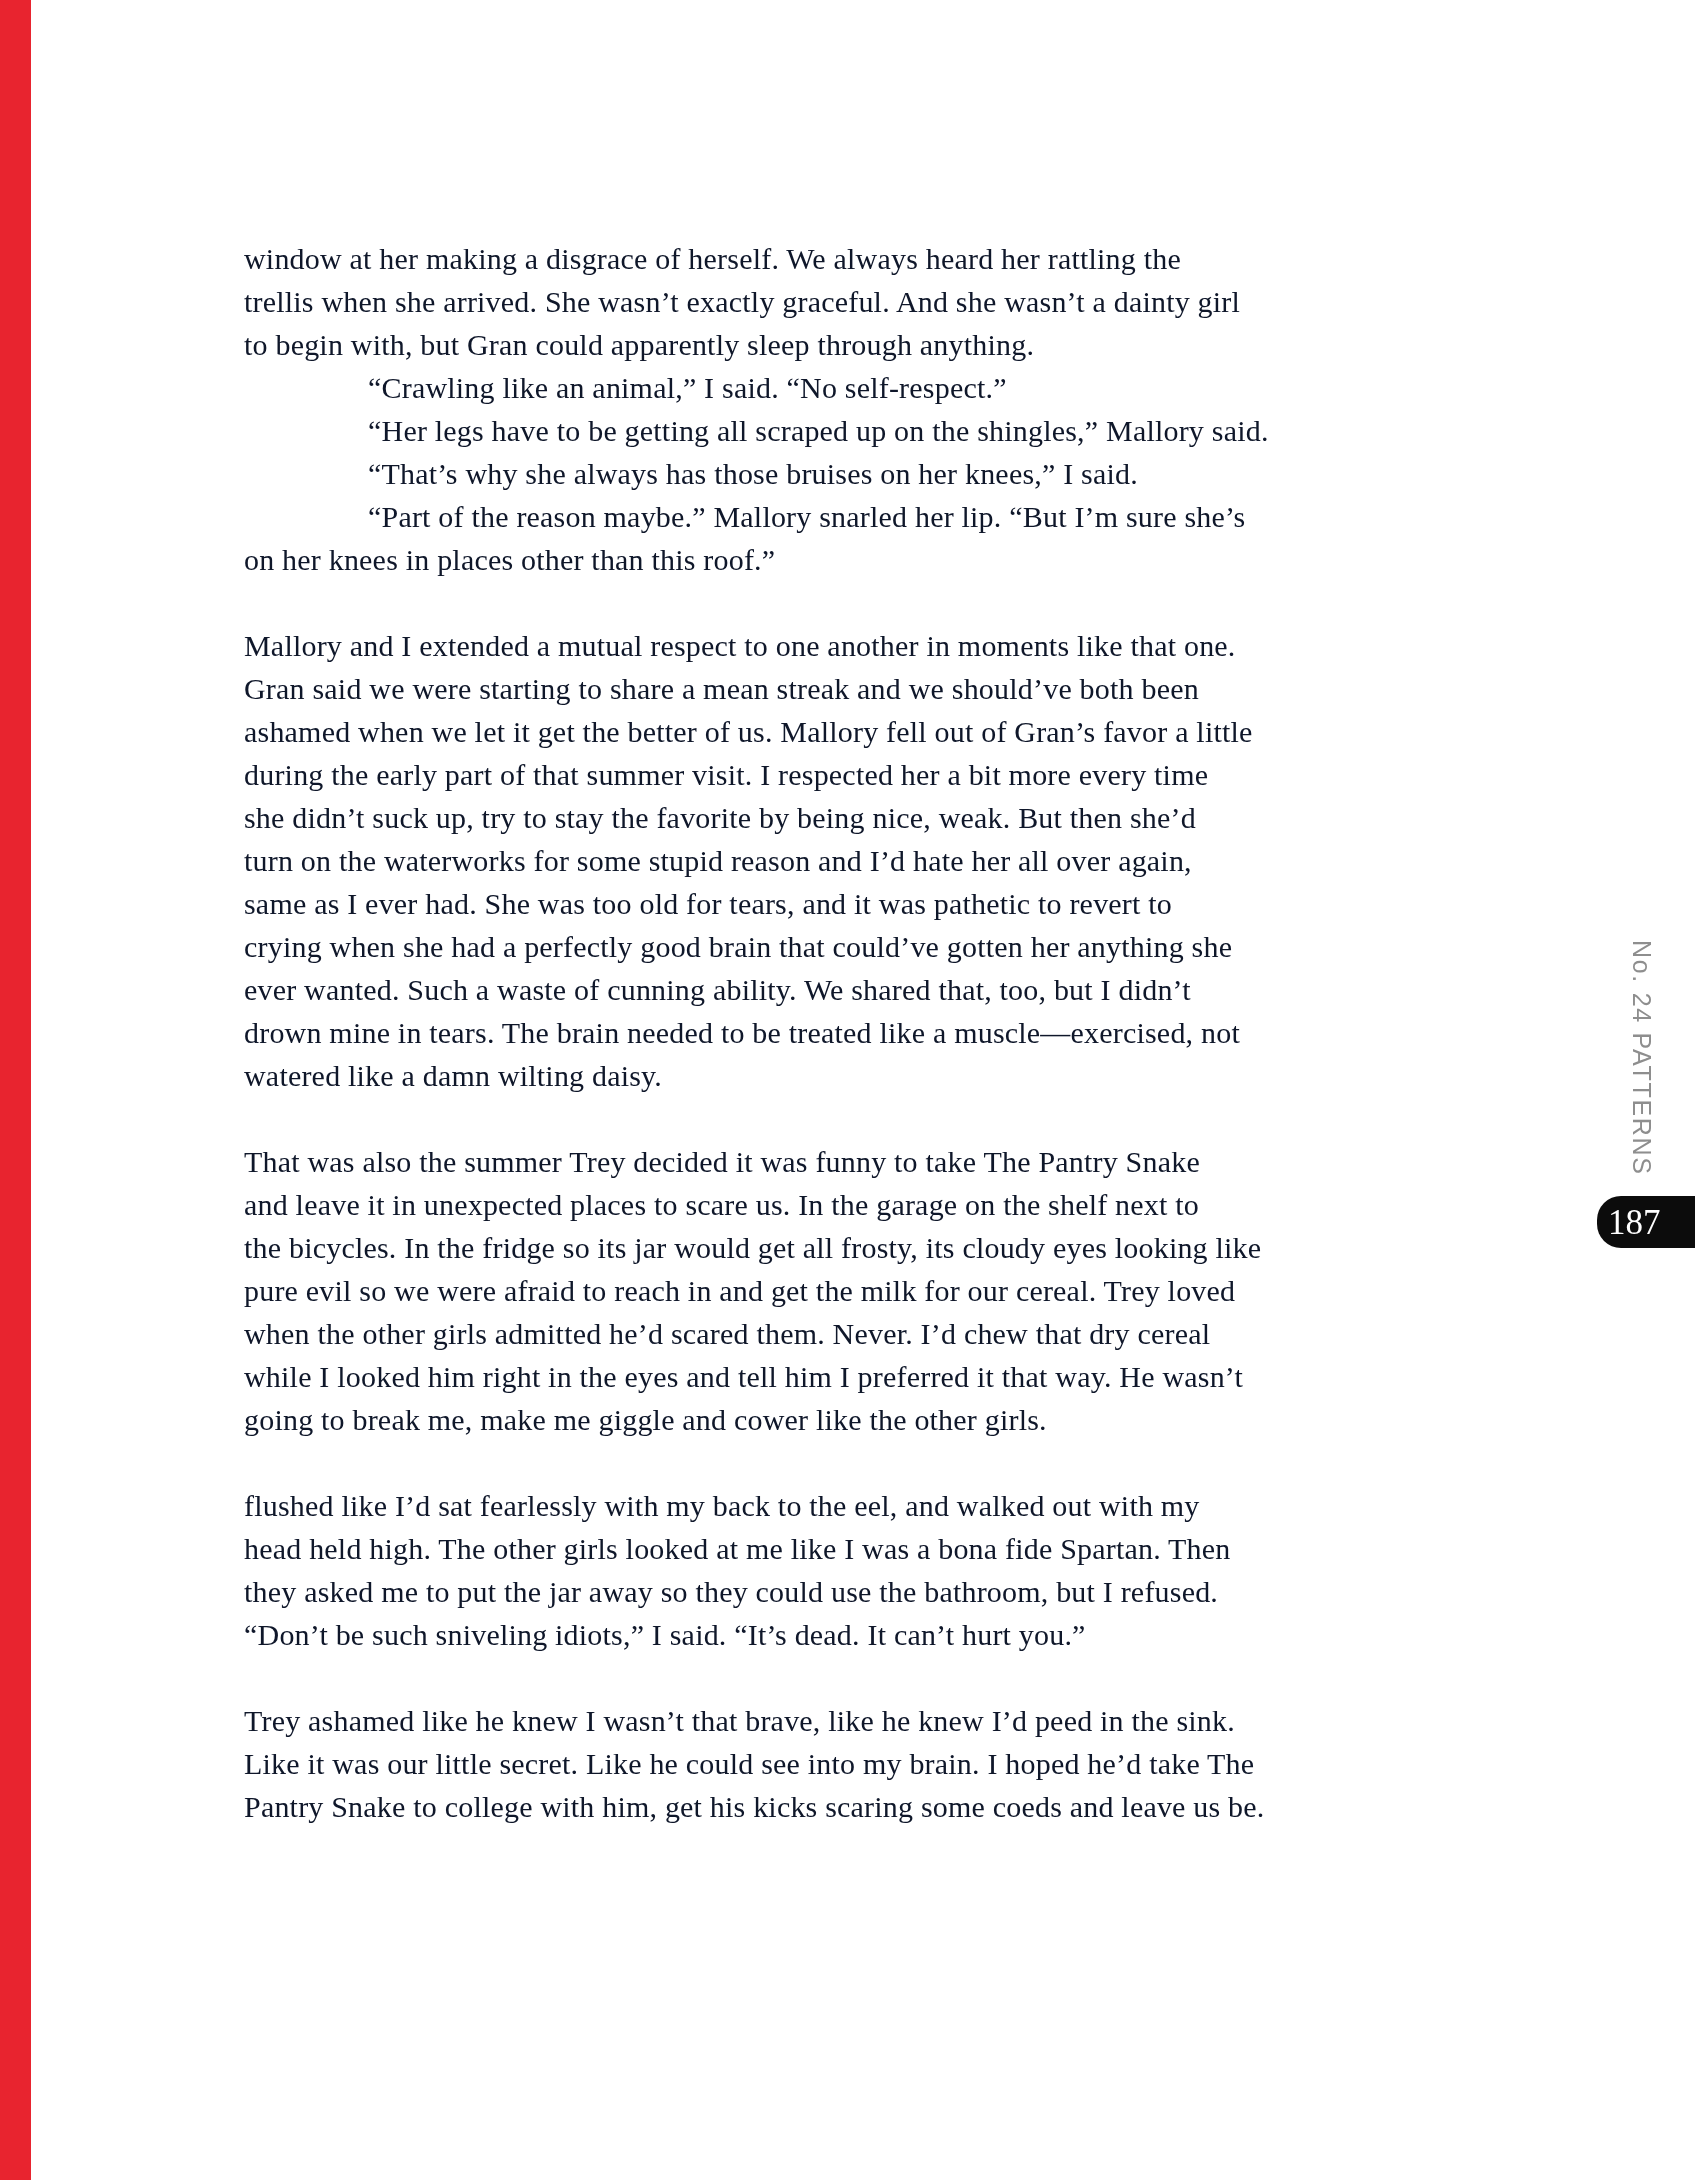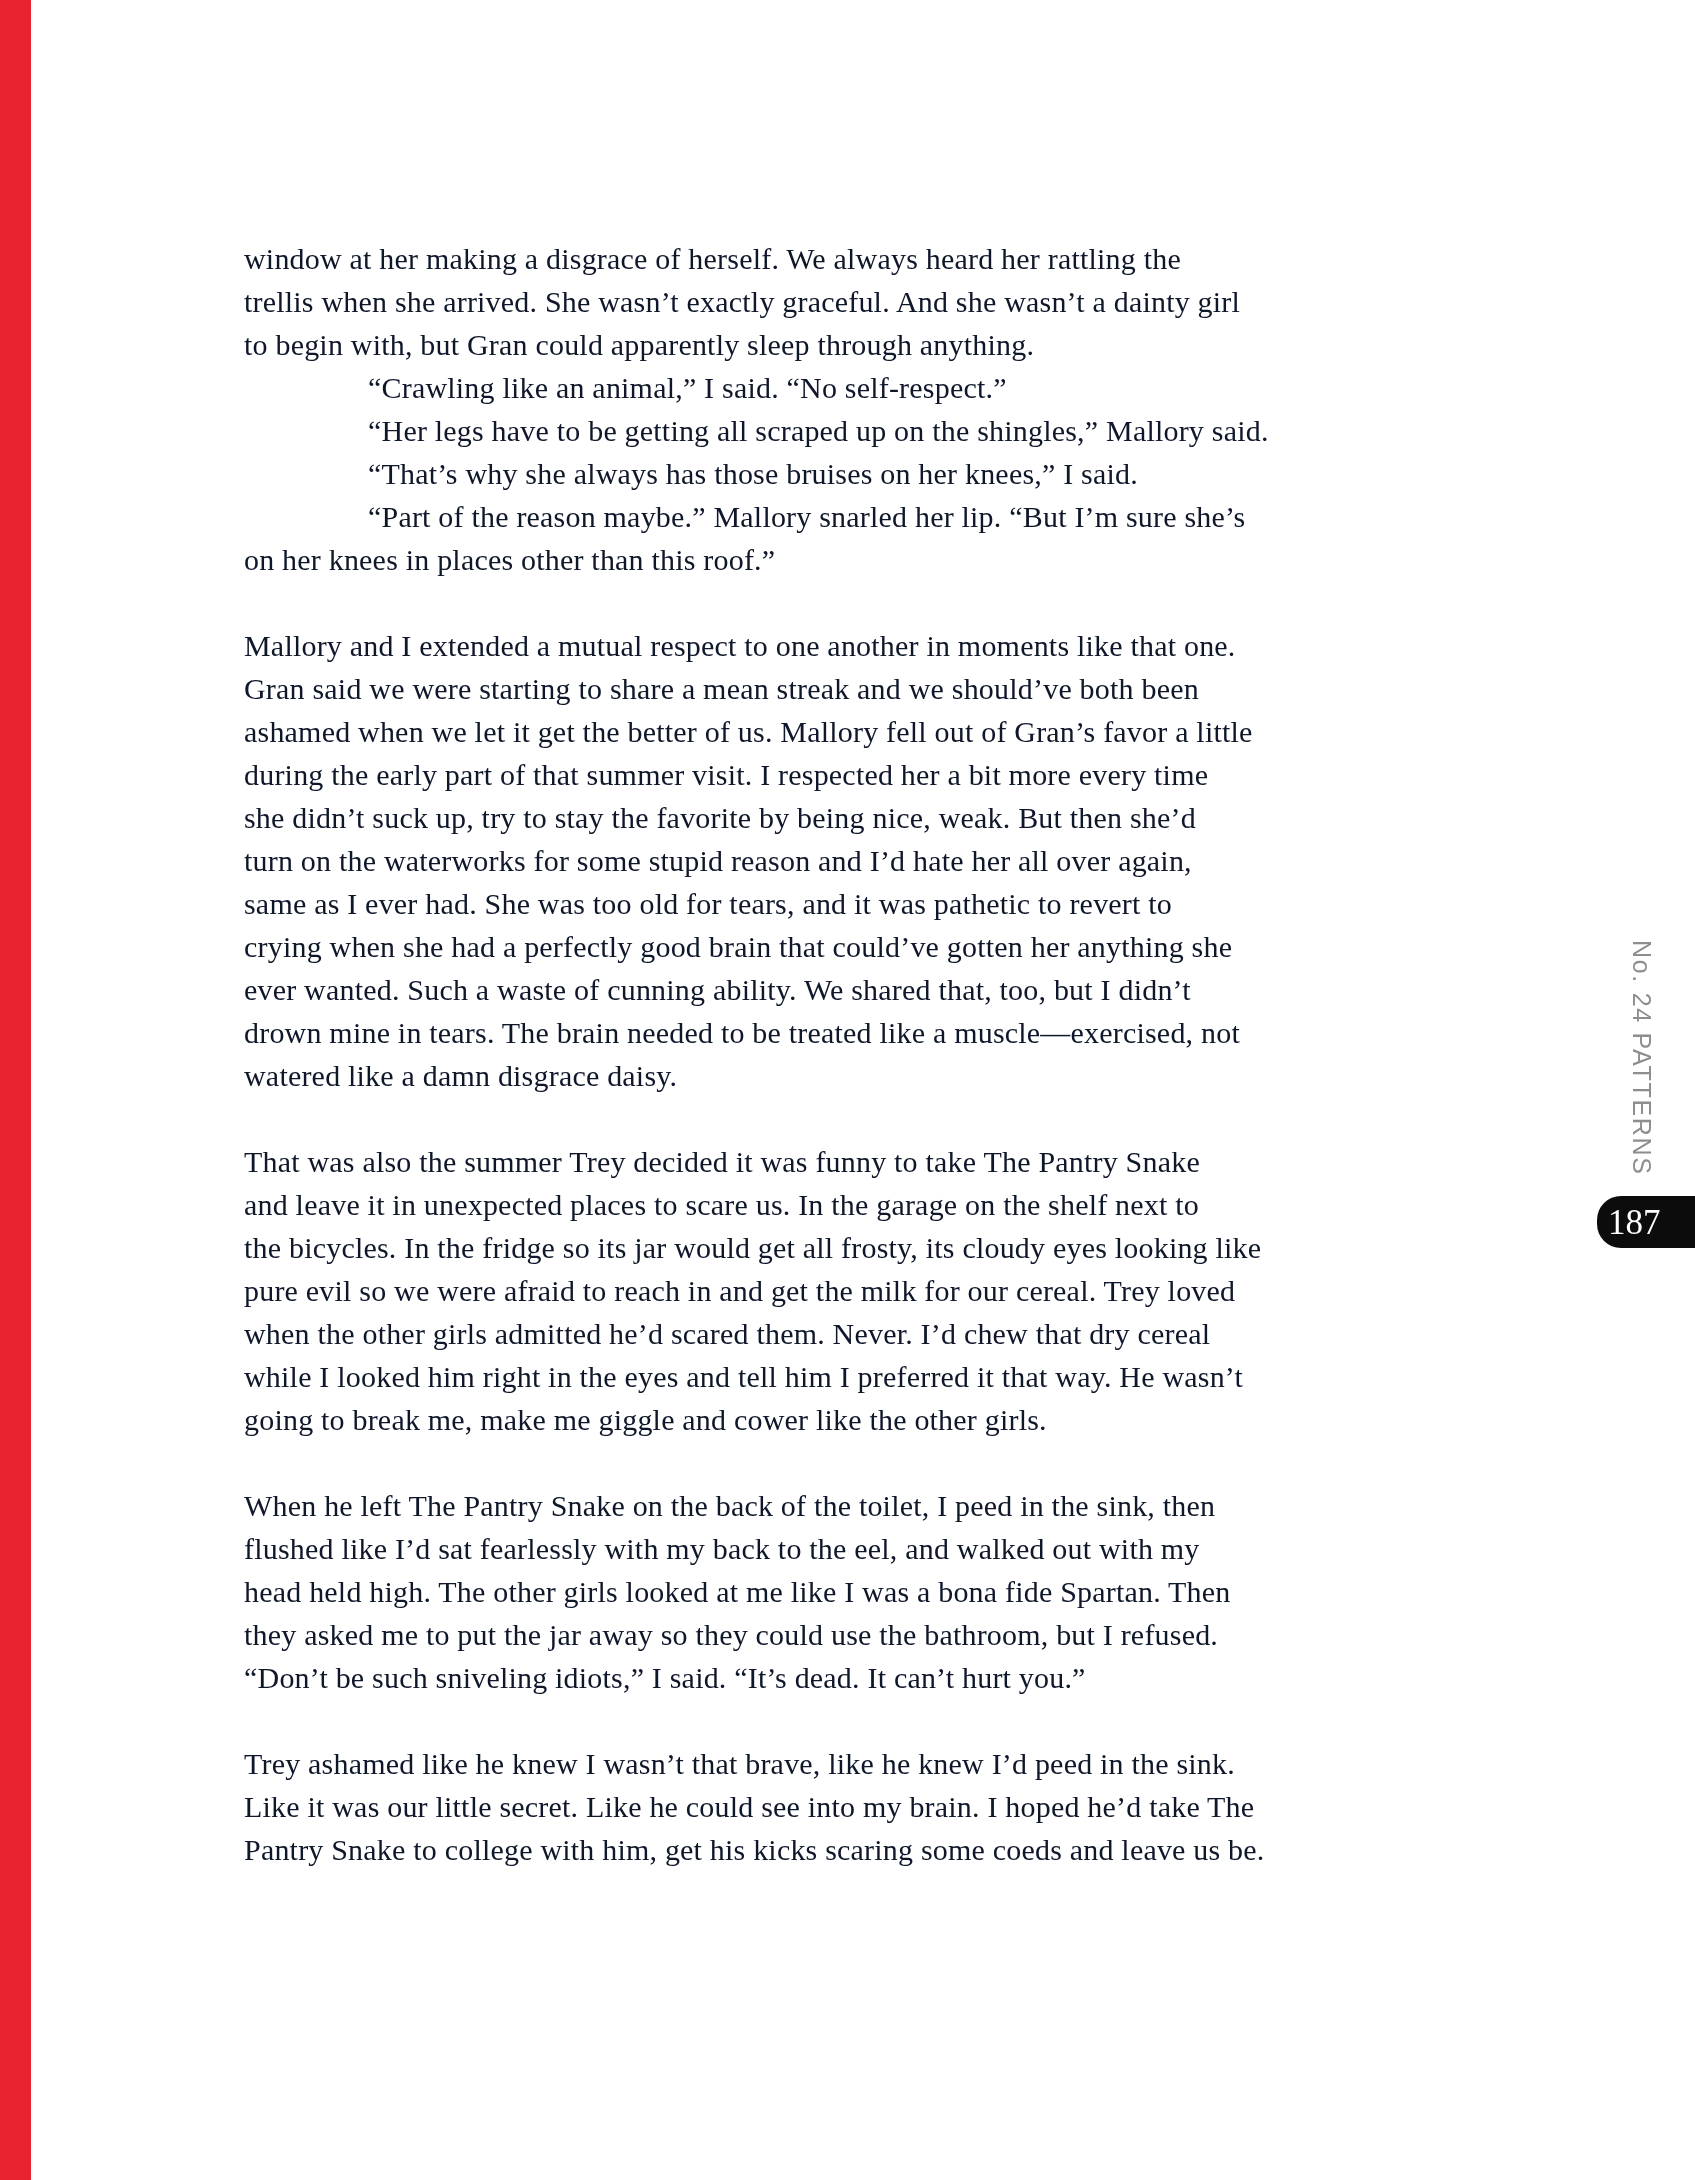--- a/index.html
+++ b/index.html
@@ -87,33 +87,32 @@
         <div class="bodyline">Mallory and I extended a mutual respect to one another in moments like that one.</div>
         <div class="bodyline">Gran said we were starting to share a mean streak and we should’ve both been</div>
         <div class="bodyline">ashamed when we let it get the better of us. Mallory fell out of Gran’s favor a little</div>
         <div class="bodyline">during the early part of that summer visit. I respected her a bit more every time</div>
         <div class="bodyline">she didn’t suck up, try to stay the favorite by being nice, weak. But then she’d</div>
         <div class="bodyline">turn on the waterworks for some stupid reason and I’d hate her all over again,</div>
         <div class="bodyline">same as I ever had. She was too old for tears, and it was pathetic to revert to</div>
         <div class="bodyline">crying when she had a perfectly good brain that could’ve gotten her anything she</div>
         <div class="bodyline">ever wanted. Such a waste of cunning ability. We shared that, too, but I didn’t</div>
         <div class="bodyline">drown mine in tears. The brain needed to be treated like a muscle—exercised, not</div>
-        <div class="bodyline">watered like a damn disgrace daisy.</div>
+        <div class="bodyline">watered like a damn wilting daisy.</div>
       </div>
       <div class="para">
         <div class="bodyline">That was also the summer Trey decided it was funny to take The Pantry Snake</div>
         <div class="bodyline">and leave it in unexpected places to scare us. In the garage on the shelf next to</div>
         <div class="bodyline">the bicycles. In the fridge so its jar would get all frosty, its cloudy eyes looking like</div>
         <div class="bodyline">pure evil so we were afraid to reach in and get the milk for our cereal. Trey loved</div>
         <div class="bodyline">when the other girls admitted he’d scared them. Never. I’d chew that dry cereal</div>
         <div class="bodyline">while I looked him right in the eyes and tell him I preferred it that way. He wasn’t</div>
         <div class="bodyline">going to break me, make me giggle and cower like the other girls.</div>
       </div>
       <div class="para">
-        <div class="bodyline">When he left The Pantry Snake on the back of the toilet, I peed in the sink, then</div>
         <div class="bodyline">flushed like I’d sat fearlessly with my back to the eel, and walked out with my</div>
         <div class="bodyline">head held high. The other girls looked at me like I was a bona fide Spartan. Then</div>
         <div class="bodyline">they asked me to put the jar away so they could use the bathroom, but I refused.</div>
         <div class="bodyline">“Don’t be such sniveling idiots,” I said. “It’s dead. It can’t hurt you.”</div>
       </div>
       <div class="para">
         <div class="bodyline">Trey ashamed like he knew I wasn’t that brave, like he knew I’d peed in the sink.</div>
         <div class="bodyline">Like it was our little secret. Like he could see into my brain. I hoped he’d take The</div>
         <div class="bodyline">Pantry Snake to college with him, get his kicks scaring some coeds and leave us be.</div>
       </div>

